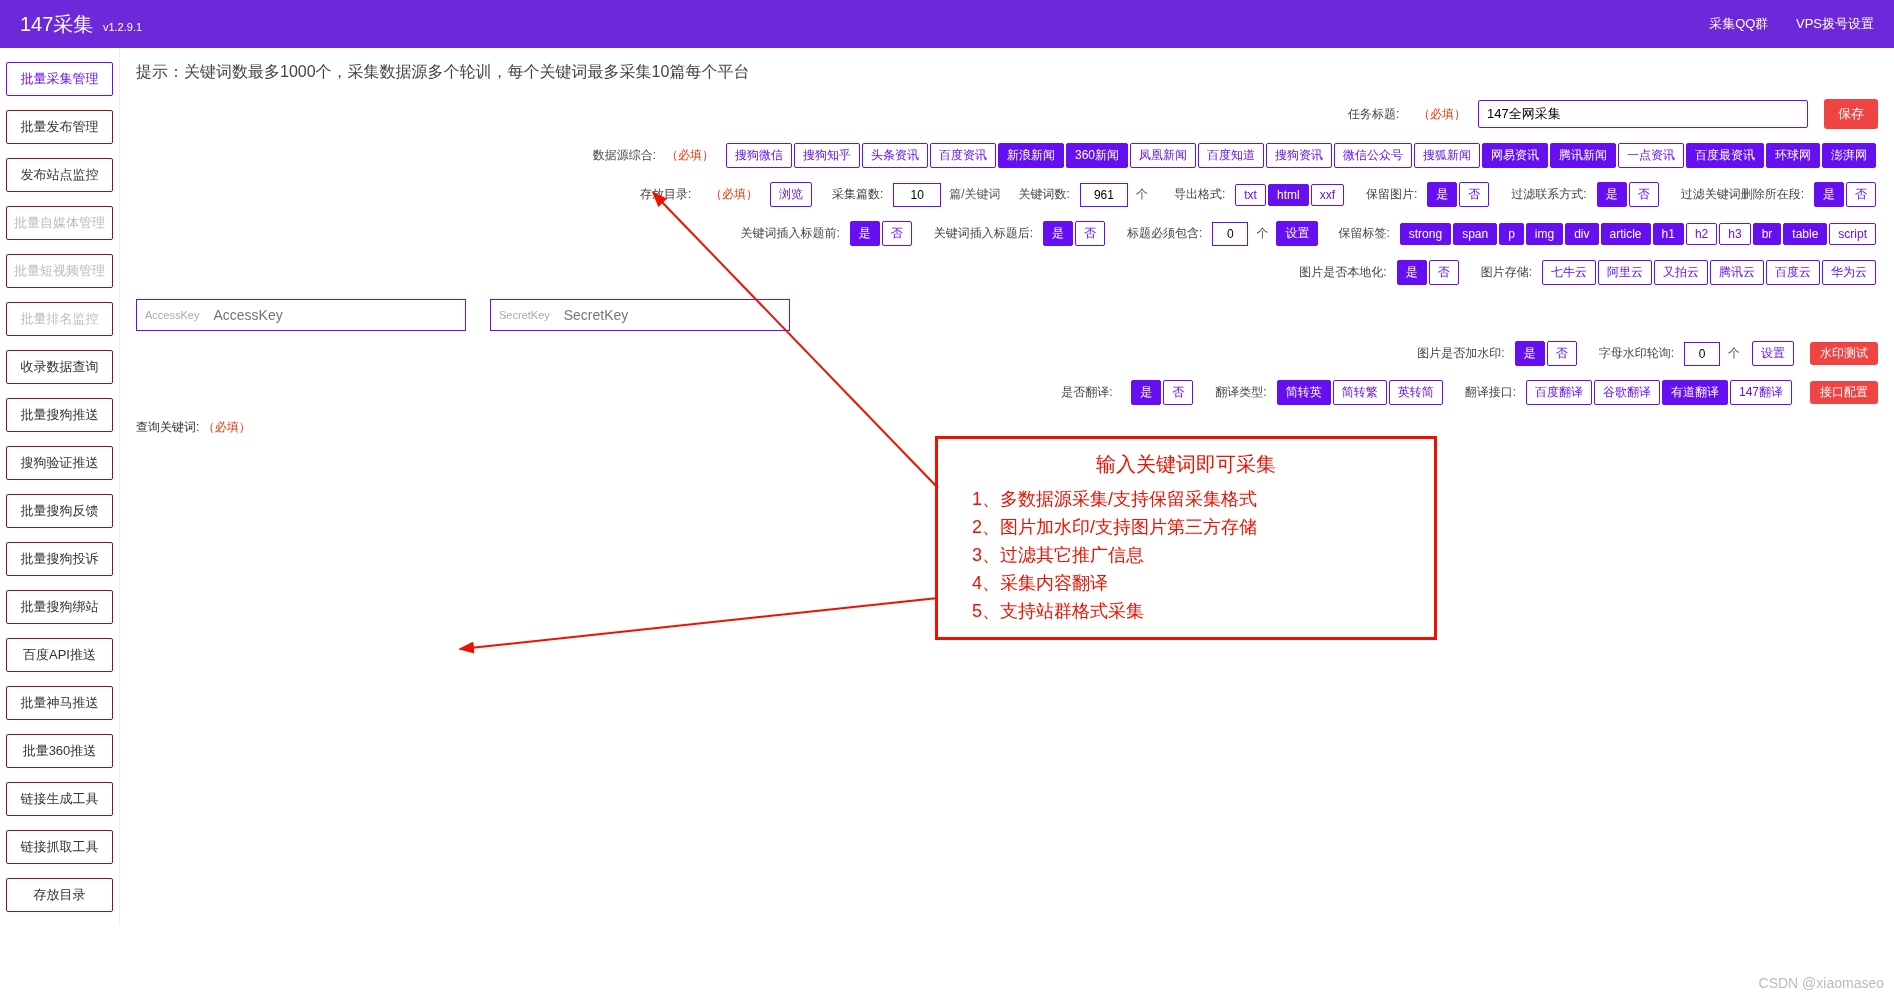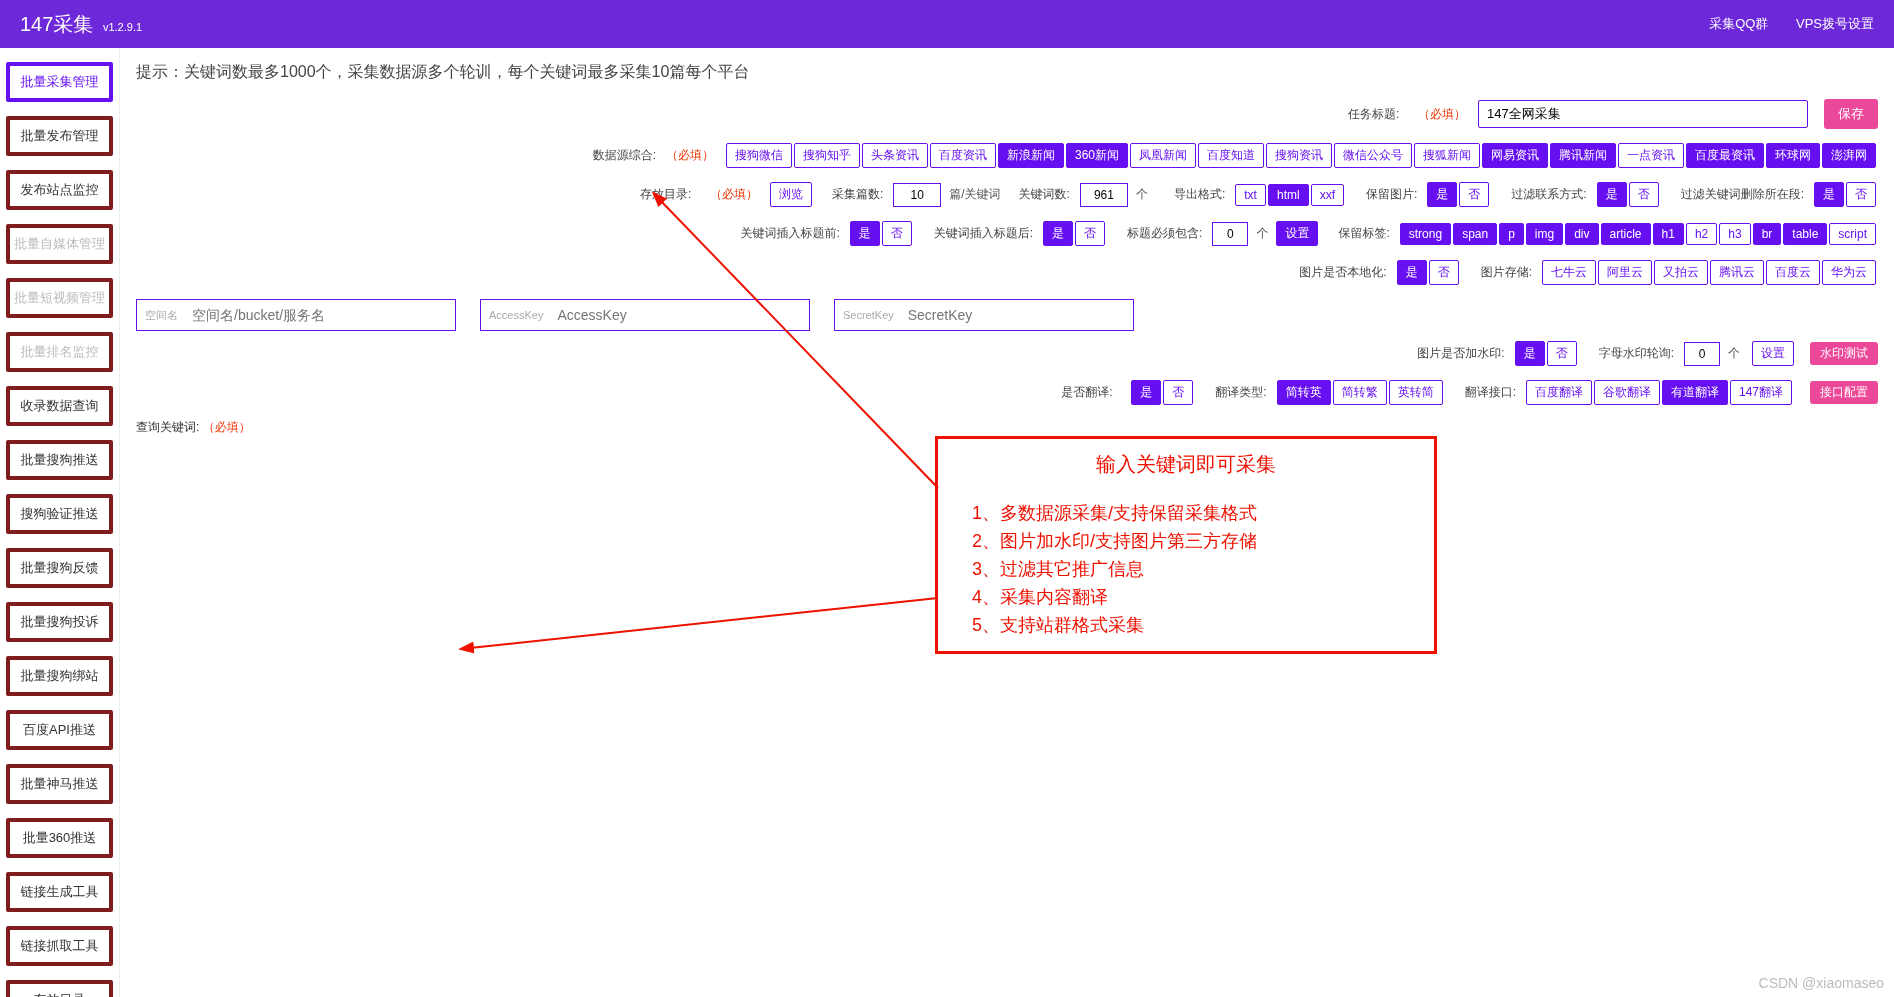--- a/index.html
+++ b/index.html
@@ -3,50 +3,50 @@
 <meta charset="utf-8">
 <style>
 *{box-sizing:border-box;margin:0;padding:0;font-family:"Microsoft YaHei",Arial,sans-serif;}
 body{background:#fff;font-size:13px;color:#333;}
 .header{background:#6d28d9;color:#fff;height:48px;display:flex;align-items:center;padding:0 20px;justify-content:space-between;}
 .header .brand{font-size:20px;font-weight:normal;}
 .header .brand .ver{font-size:11px;margin-left:4px;}
 .header .links a{color:#fff;text-decoration:none;margin-left:24px;font-size:13px;}
 .container{display:flex;}
 .sidebar{width:120px;padding:14px 6px;border-right:1px solid #eee;display:flex;flex-direction:column;gap:14px;}
-.sidebar-item{border:4px solid #7f1d1d;border-radius:2px;padding:7px 4px;text-align:center;font-size:13px;cursor:pointer;background:#fff;}
+.sidebar-item{border:1px solid #7f1d1d;border-radius:2px;padding:7px 4px;text-align:center;font-size:13px;cursor:pointer;background:#fff;}
 .sidebar-item.active{border-color:#6610f2;color:#6610f2;}
 .sidebar-item.disabled{color:#bbb;}
 .main{flex:1;padding:14px 16px;position:relative;}
 .hint{font-size:16px;color:#444;margin-bottom:16px;}
 .row{display:flex;align-items:center;margin:0 0 14px 0;flex-wrap:wrap;gap:6px;justify-content:flex-end;}
 .row2{margin-bottom:14px;}
 .lbl{font-size:12px;color:#444;min-width:60px;margin-right:4px;}
 .req{color:#e30;font-size:12px;margin-right:6px;}
 .input{border:1px solid #6610f2;padding:0 8px;font-size:13px;border-radius:2px;height:28px;}
 .input-title{width:330px;}
-.btn{background:#ec4899;color:#fff;border:none;padding:6px 14px;border-radius:3px;cursor:pointer;font-size:13px;}
+.btn{background:#ef4444;color:#fff;border:none;padding:6px 14px;border-radius:3px;cursor:pointer;font-size:13px;}
 .btn-sm{padding:3px 10px;font-size:12px;}
 .chip{display:inline-block;padding:3px 8px;font-size:12px;border:1px solid #6610f2;border-radius:2px;cursor:pointer;color:#6610f2;background:#fff;}
 .chip.sel{background:#6610f2;color:#fff;}
 .chip-gap{margin-right:2px;}
 .num-input{width:48px;border:1px solid #6610f2;padding:3px 4px;font-size:12px;text-align:center;height:24px;}
 .unit{font-size:12px;color:#555;margin:0 6px 0 2px;}
 .sub-lbl{font-size:12px;color:#444;margin-left:14px;margin-right:4px;}
 .storage-inputs{display:flex;gap:24px;margin-top:4px;margin-bottom:10px;}
 .store-box{border:1px solid #6610f2;height:32px;display:flex;align-items:center;padding:0 8px;flex:0 0 auto;}
 .store-box .plabel{font-size:11px;color:#aaa;margin-right:14px;}
 .store-box input{border:none;outline:none;font-size:14px;color:#888;width:220px;}
 .store-box.w1{width:320px;}
 .store-box.w2{width:330px;}
 .store-box.w3{width:300px;}
 .query-label{font-size:12px;margin-top:6px;margin-bottom:6px;}
 .textarea{width:100%;height:222px;border:1px solid #6610f2;padding:6px 8px;font-size:12px;color:#888;line-height:1.5;resize:none;overflow-y:scroll;}
 .annotation{position:absolute;border:3px solid #e10;padding:12px 18px;background:transparent;left:815px;top:388px;width:502px;}
-.annotation .t1{color:#e10;font-size:20px;text-align:center;margin-bottom:22px;}
+.annotation .t1{color:#e10;font-size:20px;text-align:center;margin-bottom:8px;}
 .annotation .ti{color:#e10;font-size:18px;line-height:1.55;margin-left:16px;}
 .watermark{position:fixed;right:10px;bottom:6px;color:#bbb;font-size:14px;}
 .arrow-svg{position:absolute;pointer-events:none;z-index:5;}
 </style>
 </head>
 <body>
 
 <div class="header">
   <div class="brand">
     <span>147采集</span>
@@ -130,24 +130,20 @@
     </div>
 
     <div class="row row2">
       <span class="lbl" style="min-width:auto">图片是否本地化:</span>
       <span id="yn-local"><span class="chip chip-gap sel">是</span><span class="chip chip-gap">否</span></span>
       <span class="sub-lbl">图片存储:</span>
       <span id="cloud-chips"><span class="chip chip-gap">七牛云</span><span class="chip chip-gap">阿里云</span><span class="chip chip-gap">又拍云</span><span class="chip chip-gap">腾讯云</span><span class="chip chip-gap">百度云</span><span class="chip chip-gap">华为云</span></span>
     </div>
 
     <div class="storage-inputs">
-      <div class="store-box w1">
-        <span class="plabel">空间名</span>
-        <input placeholder="空间名/bucket/服务名" style="">
-      </div>
       <div class="store-box w2">
         <span class="plabel">AccessKey</span>
         <input placeholder="AccessKey" style="">
       </div>
       <div class="store-box w3">
         <span class="plabel">SecretKey</span>
         <input placeholder="SecretKey" style="">
       </div>
     </div>
 

